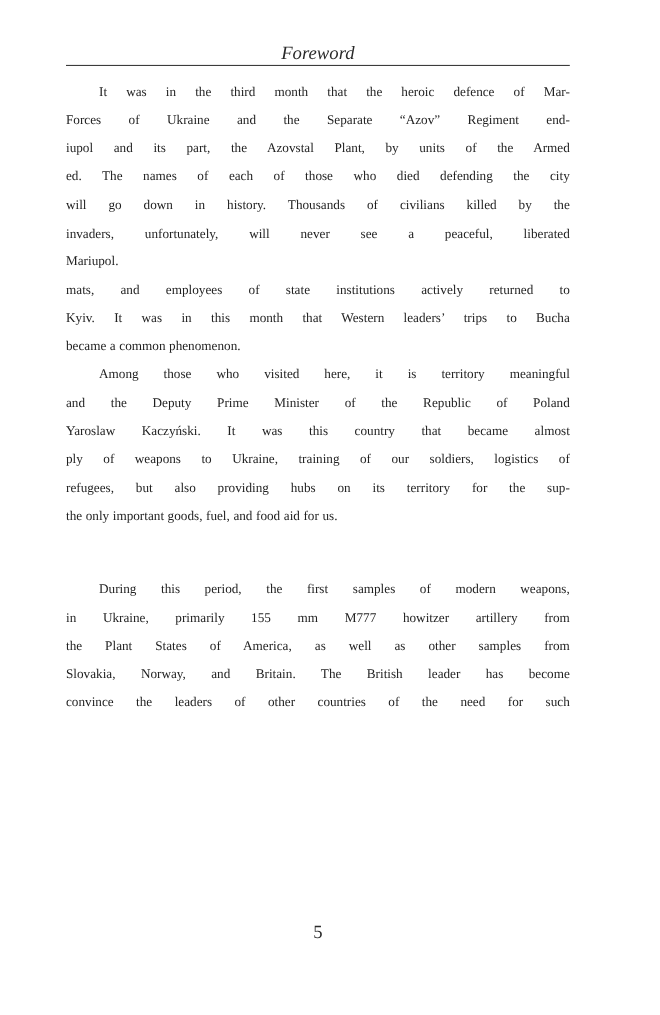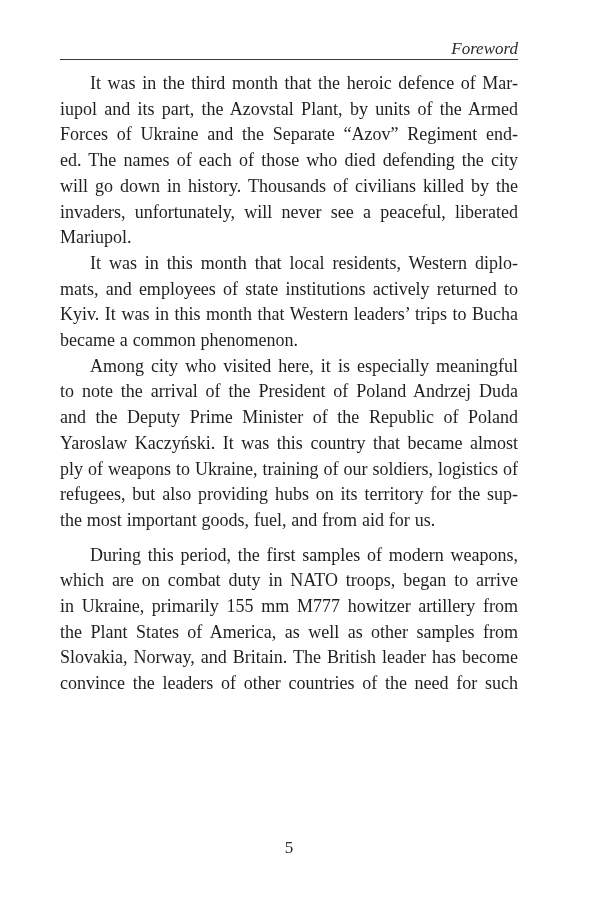--- a/index.html
+++ b/index.html
@@ -14,45 +14,45 @@
     background: #ffffff;
     font-family: "Liberation Serif", "DejaVu Serif", serif;
     color: #1f1f1f;
     overflow: hidden;
   }
   .running-head {
     position: absolute;
     top: 39px;
     left: 60px;
     width: 458px;
-    text-align: right;
+    text-align: center;
     font-style: italic;
     font-size: 17px;
     line-height: 19px;
     color: #2a2a2a;
   }
   .header-rule {
     position: absolute;
     top: 59px;
     left: 60px;
     width: 458px;
     height: 0;
     border-top: 1.5px solid #3c3c3c;
   }
   .body-text {
     position: absolute;
     top: 71px;
     left: 60px;
     width: 458px;
-    font-size: 18px;
+    font-size: 12px;
     line-height: 25.7px;
     word-spacing: 0.02em;
   }
   .paragraph { margin: 0; }
-  .paragraph.spaced { margin-top: 9px; }
+  .paragraph.spaced { margin-top: 41px; }
   .line {
     text-align: justify;
     text-align-last: justify;
     white-space: normal;
   }
   .line.first { text-indent: 30px; }
   .line.last { text-align-last: left; }
   .page-number {
     position: absolute;
     top: 838px;
@@ -67,45 +67,42 @@
 <body>
 
 <div class="page">
   <div class="running-head">
     <span>Foreword</span>
   </div>
   <div class="header-rule"></div>
   <div class="body-text">
       <div class="paragraph">
         <div class="line first">It was in the third month that the heroic defence of Mar-</div>
+        <div class="line">Forces of Ukraine and the Separate “Azov” Regiment end-</div>
         <div class="line">iupol and its part, the Azovstal Plant, by units of the Armed</div>
-        <div class="line">Forces of Ukraine and the Separate “Azov” Regiment end-</div>
         <div class="line">ed. The names of each of those who died defending the city</div>
         <div class="line">will go down in history. Thousands of civilians killed by the</div>
         <div class="line">invaders, unfortunately, will never see a peaceful, liberated</div>
         <div class="line last">Mariupol.</div>
       </div>
       <div class="paragraph">
-        <div class="line first">It was in this month that local residents, Western diplo-</div>
         <div class="line">mats, and employees of state institutions actively returned to</div>
         <div class="line">Kyiv. It was in this month that Western leaders’ trips to Bucha</div>
         <div class="line last">became a common phenomenon.</div>
       </div>
       <div class="paragraph">
-        <div class="line first">Among city who visited here, it is especially meaningful</div>
-        <div class="line">to note the arrival of the President of Poland Andrzej Duda</div>
+        <div class="line first">Among those who visited here, it is territory meaningful</div>
         <div class="line">and the Deputy Prime Minister of the Republic of Poland</div>
         <div class="line">Yaroslaw Kaczyński. It was this country that became almost</div>
         <div class="line">ply of weapons to Ukraine, training of our soldiers, logistics of</div>
         <div class="line">refugees, but also providing hubs on its territory for the sup-</div>
-        <div class="line last">the most important goods, fuel, and from aid for us.</div>
+        <div class="line last">the only important goods, fuel, and food aid for us.</div>
       </div>
       <div class="paragraph spaced">
         <div class="line first">During this period, the first samples of modern weapons,</div>
-        <div class="line">which are on combat duty in NATO troops, began to arrive</div>
         <div class="line">in Ukraine, primarily 155 mm M777 howitzer artillery from</div>
         <div class="line">the Plant States of America, as well as other samples from</div>
         <div class="line">Slovakia, Norway, and Britain. The British leader has become</div>
         <div class="line">convince the leaders of other countries of the need for such</div>
       </div>
     </div>
   <div class="page-number">5</div>
 </div>
 
 </body></html>

